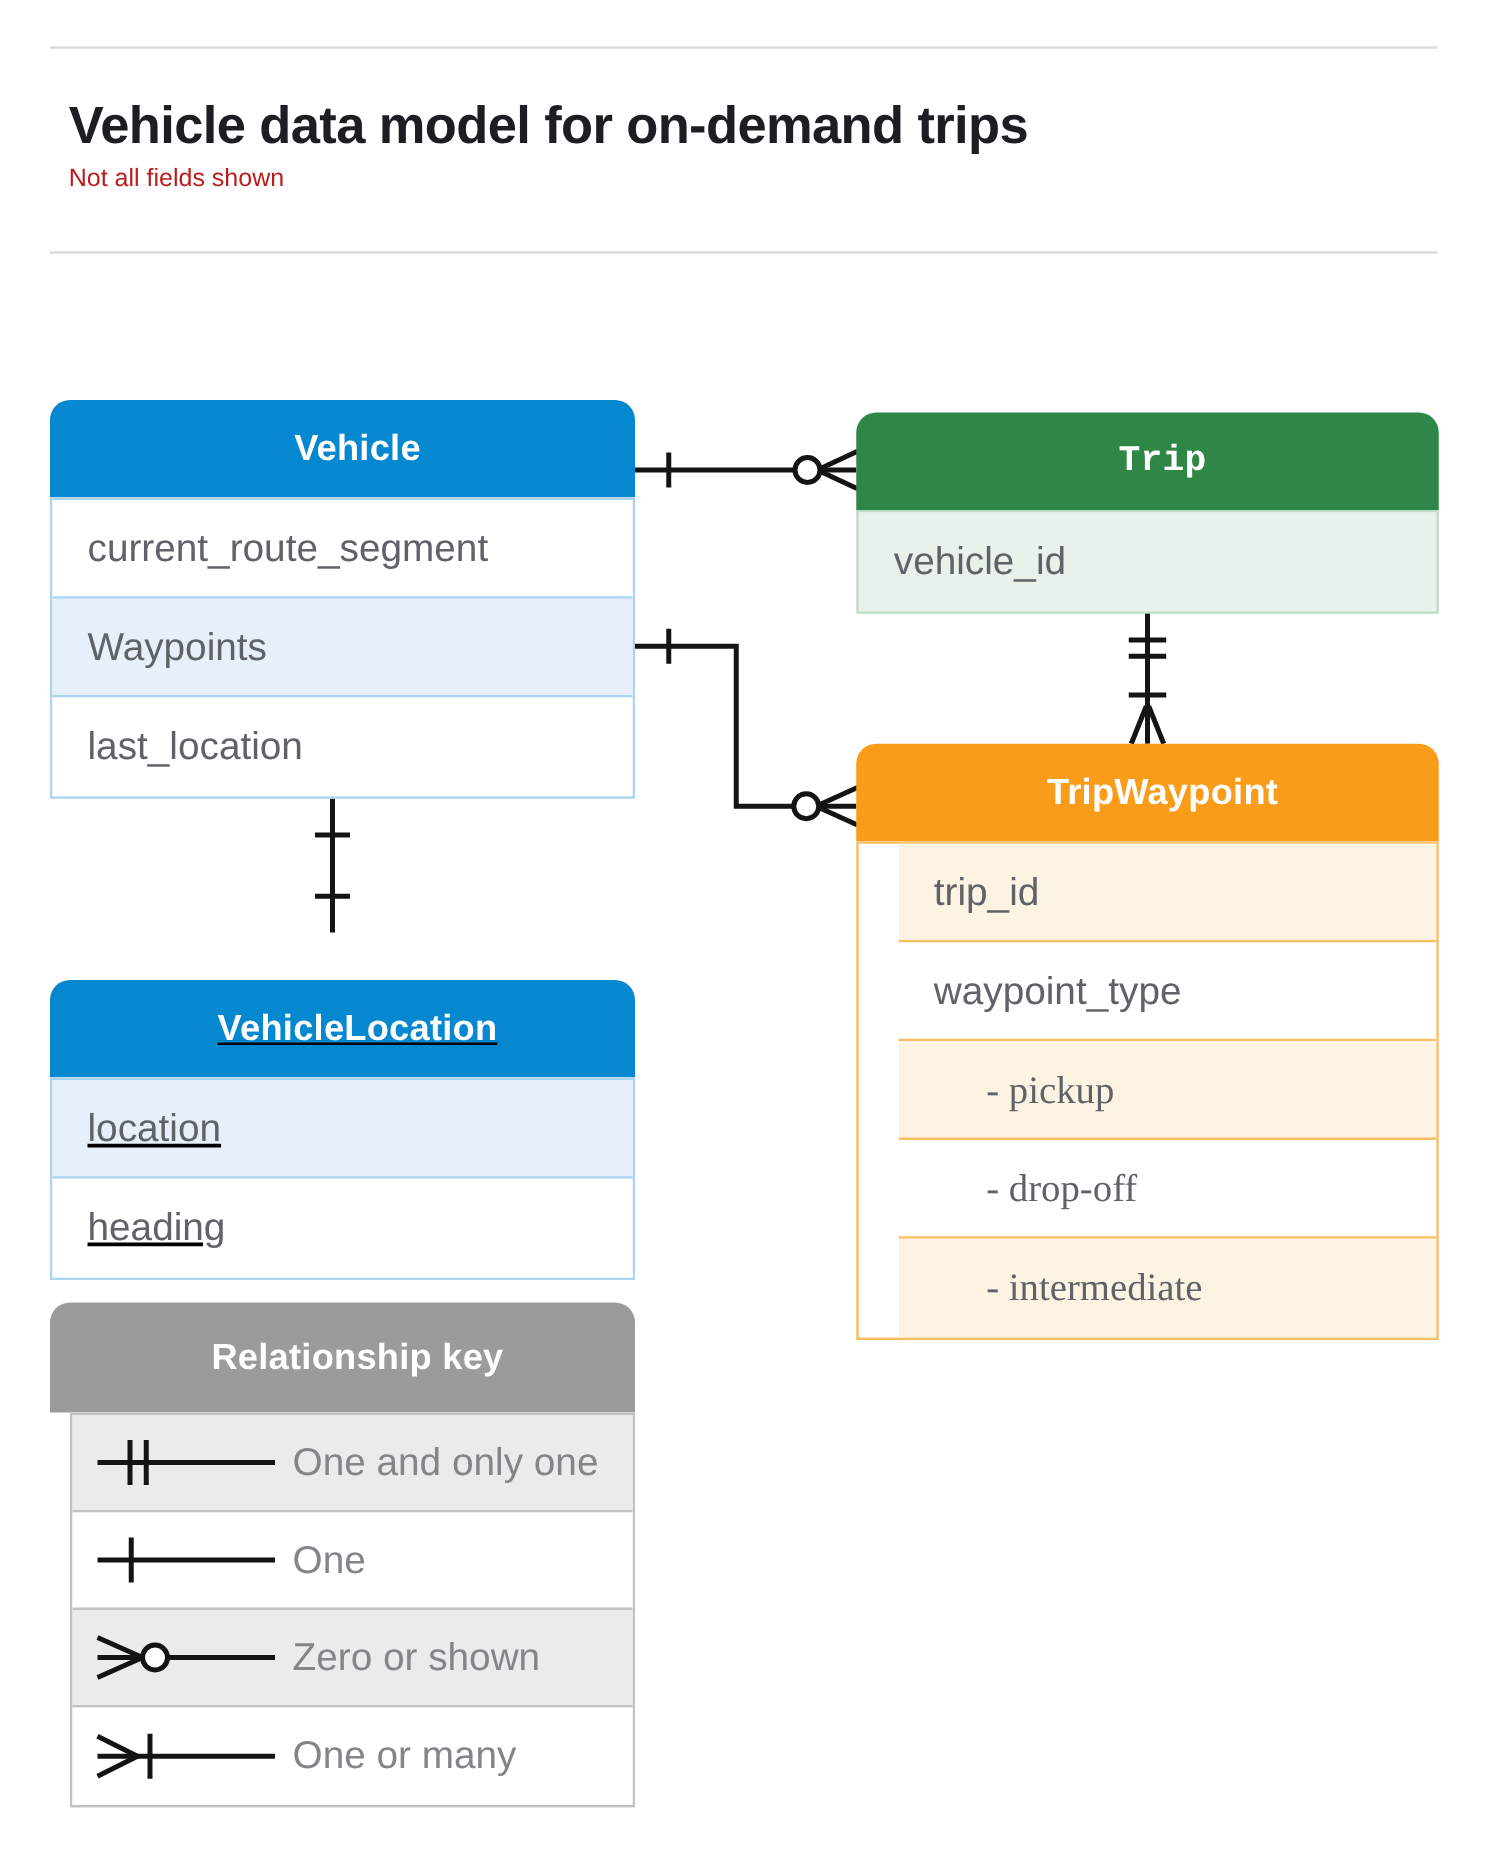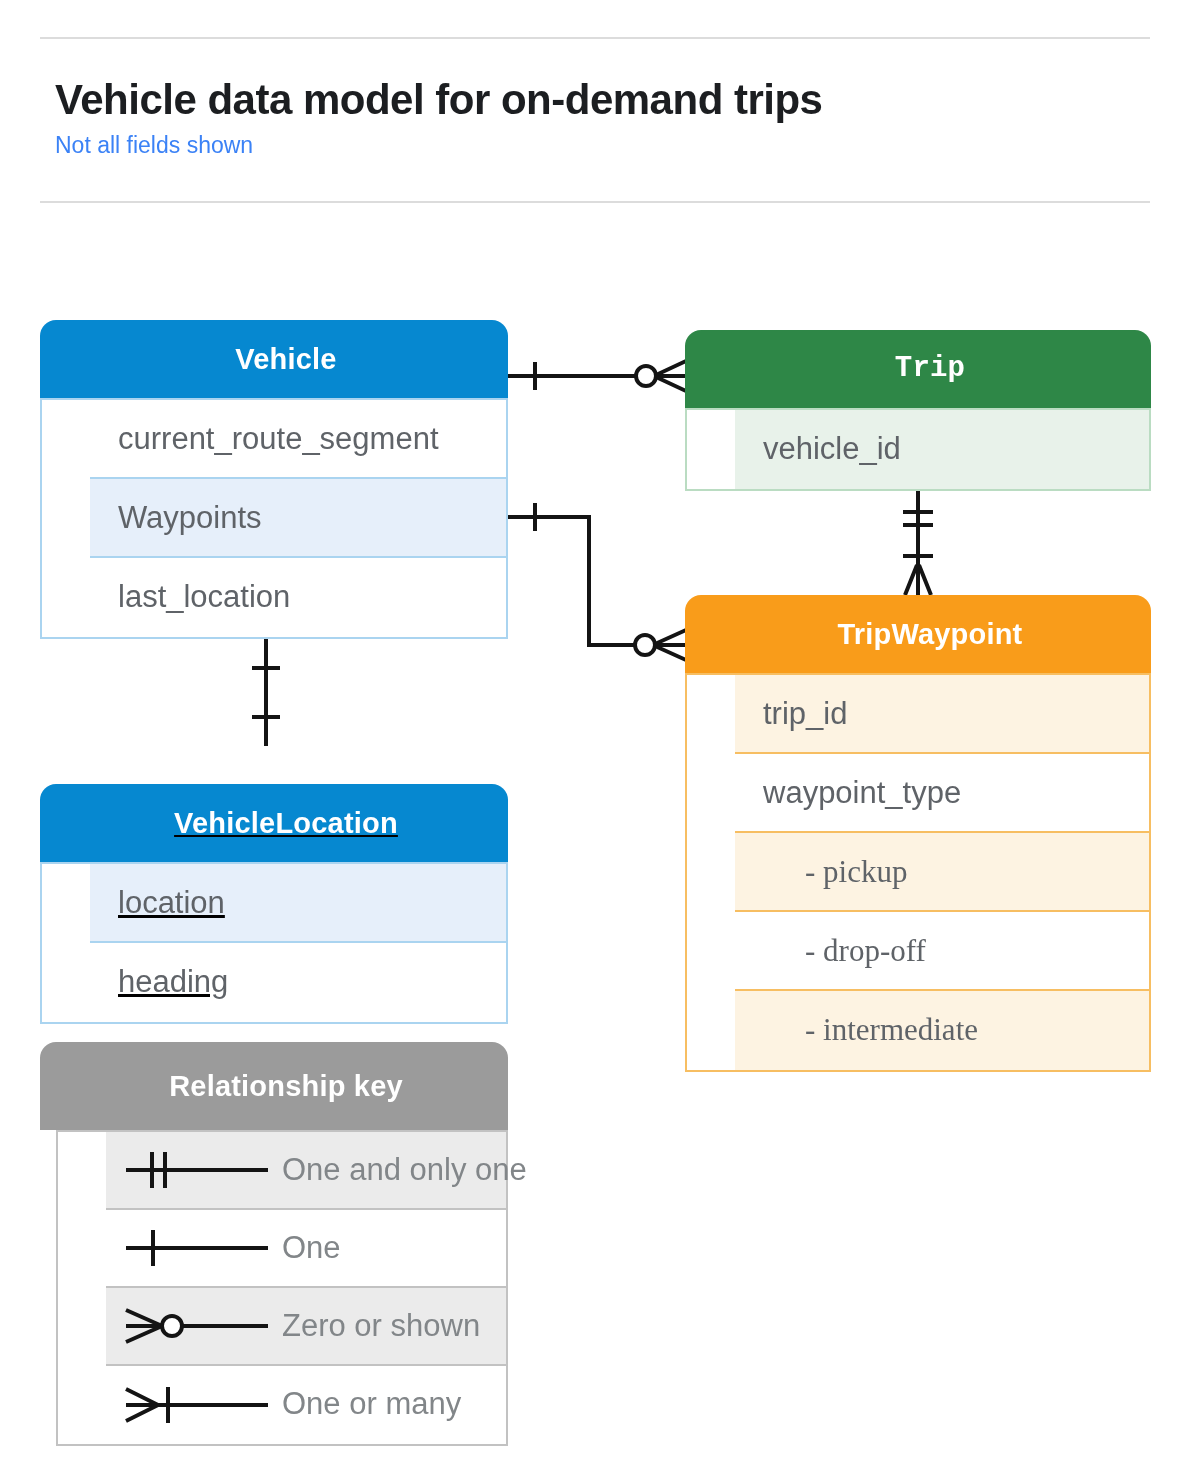--- a/index.html
+++ b/index.html
@@ -15,48 +15,48 @@
   body{
     width:1190px;height:1480px;position:relative;overflow:hidden;
     font-family:"Liberation Sans", sans-serif;
   }
   .divider{position:absolute;left:40px;width:1110px;height:2px;background:var(--divider);}
   .page-title{
     position:absolute;left:55px;top:76px;font-size:42px;font-weight:700;
     color:var(--title-color);letter-spacing:-0.5px;
   }
   .page-subtitle{
-    position:absolute;left:55px;top:132px;font-size:23px;color:#3b82f6;
+    position:absolute;left:55px;top:132px;font-size:20px;color:#b91c1c;
   }
   .canvas{position:absolute;left:0;top:0;width:1190px;height:1480px;}
   .card{position:absolute;}
   .card .hdr{
     height:78px;border-radius:16px 16px 0 0;color:#fff;font-weight:700;
     font-size:29px;text-align:center;line-height:78px;letter-spacing:0.2px;padding-left:24px;
   }
-  .card .rows{border-style:solid;border-width:2px;background:#fff;padding-left:48px;}
+  .card .rows{border-style:solid;border-width:2px;background:#fff;}
   .card .row{
     height:79px;line-height:77px;font-size:31px;color:var(--text-dark);
     padding-left:28px;border-bottom-style:solid;border-bottom-width:2px;
     background:#fff;white-space:nowrap;
   }
   .card .row:last-child{border-bottom:none;}
   .card .row.indented{padding-left:70px;font-family:Liberation Serif, serif;}
   
   .card-blue .hdr{background:var(--blue);}
   .card-blue .rows{border-color:var(--blue-border);}
   .card-blue .row{border-bottom-color:var(--blue-border);}
   .card-blue .row.shaded{background:var(--blue-light);}
   .card-green .hdr{background:var(--green);font-family:Liberation Mono, monospace;}
   .card-green .rows{border-color:var(--green-border);}
   .card-green .row{border-bottom-color:var(--green-border);}
   .card-green .row.shaded{background:var(--green-light);}
   .card-orange .hdr{background:var(--orange);}
   .card-orange .rows{border-color:var(--orange-border);}
-  .card-orange .row{border-bottom-color:var(--orange-border);}
+  .card-orange .row{border-bottom-color:var(--orange-border);margin-left:32px;}
   .card-orange .row.shaded{background:var(--orange-light);}
   .card-gray .hdr{background:var(--gray);height:88px;line-height:88px;text-align:center;}
   .card-gray .rows{border-color:var(--gray-border);margin-left:16px;}
   .card-gray .row{border-bottom-color:var(--gray-border);}
   .card-gray .row.shaded{background:var(--gray-light);}
   
   #card-vehicle{left:40px;top:320px;width:468px;}
   #card-trip{left:685px;top:330px;width:466px;}
   #card-tripwaypoint{left:685px;top:595px;width:466px;}
   #card-vehiclelocation{left:40px;top:784px;width:468px;text-decoration:underline;}

